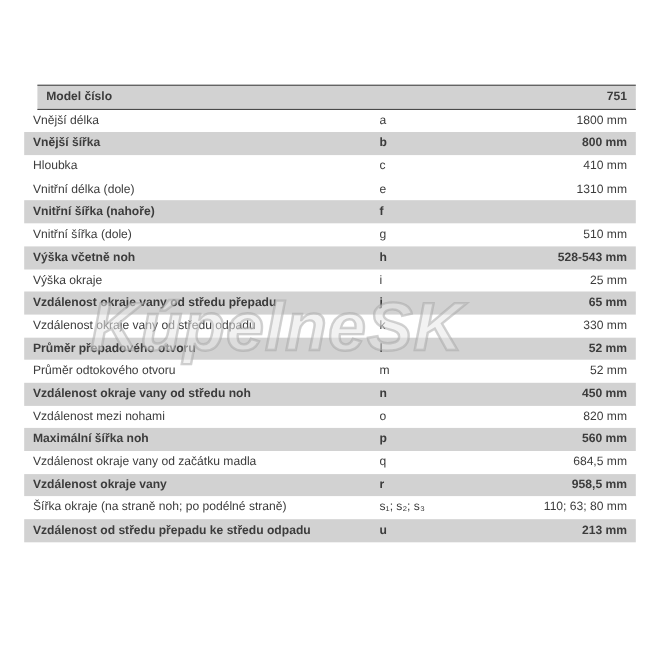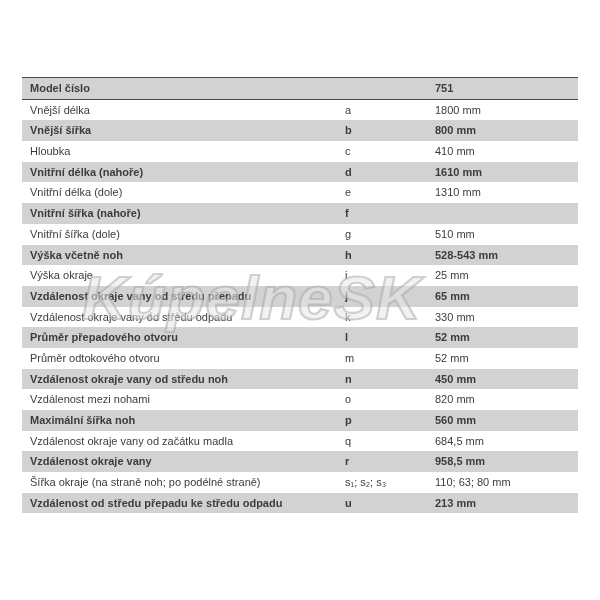--- a/index.html
+++ b/index.html
@@ -35,33 +35,35 @@
   .row.band {
     background: var(--band);
     font-weight: bold;
   }
   .row.header {
     background: var(--band);
     font-weight: 700;
     border-top: 1.5px solid var(--border);
     border-bottom: 1.5px solid var(--border);
     box-sizing: content-box;
+    margin-left: 12px;
   }
   .c-label {
     flex: 0 0 315px;
     padding-left: 8px;
     white-space: nowrap;
     overflow: hidden;
   }
   .c-symbol {
     flex: 0 0 90px;
     white-space: nowrap;
   }
   .c-value {
     flex: 1 1 auto;
+    text-align: right;
     padding-right: 8px;
     white-space: nowrap;
   }
   .watermark {
     position: absolute;
     left: 82px;
     top: 243px;
     z-index: 10;
     font-style: italic;
     font-weight: 700;
@@ -98,25 +100,20 @@
     <div class="c-symbol">b</div>
     <div class="c-value">800 mm</div>
   </div>
 
   <div class="row">
     <div class="c-label">Hloubka</div>
     <div class="c-symbol">c</div>
     <div class="c-value">410 mm</div>
   </div>
 
-  <div class="row band">
-    <div class="c-label">Vnitřní délka (nahoře)</div>
-    <div class="c-symbol">d</div>
-    <div class="c-value">1610 mm</div>
-  </div>
 
   <div class="row">
     <div class="c-label">Vnitřní délka (dole)</div>
     <div class="c-symbol">e</div>
     <div class="c-value">1310 mm</div>
   </div>
 
   <div class="row band">
     <div class="c-label">Vnitřní šířka (nahoře)</div>
     <div class="c-symbol">f</div>

